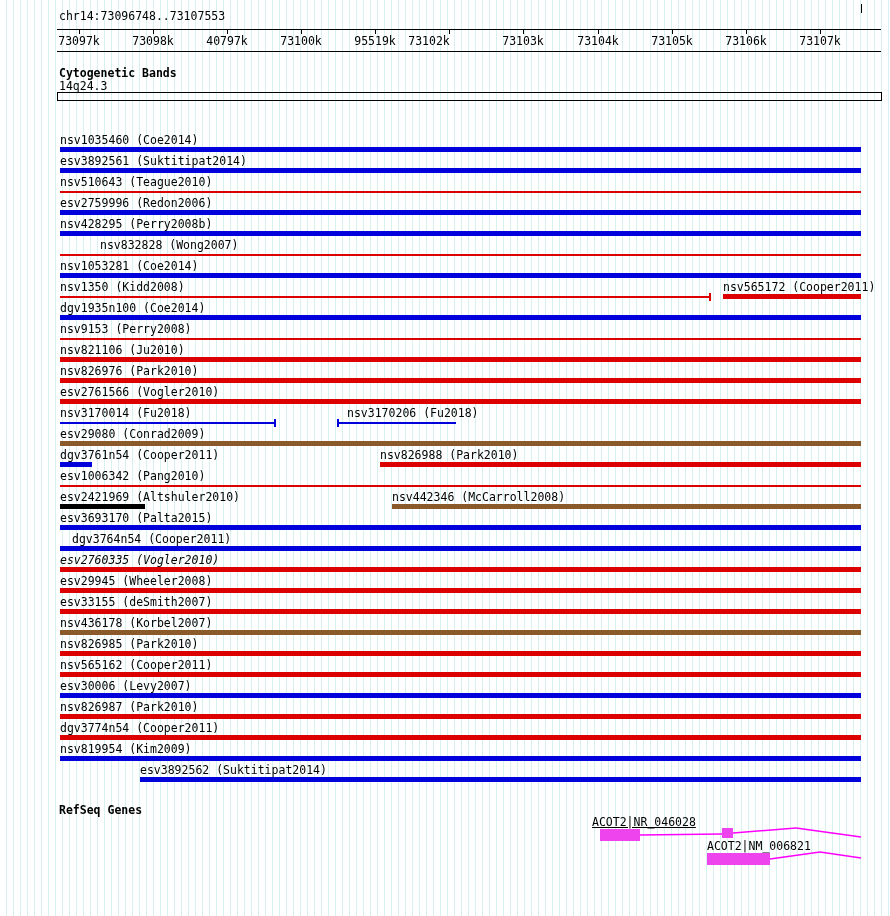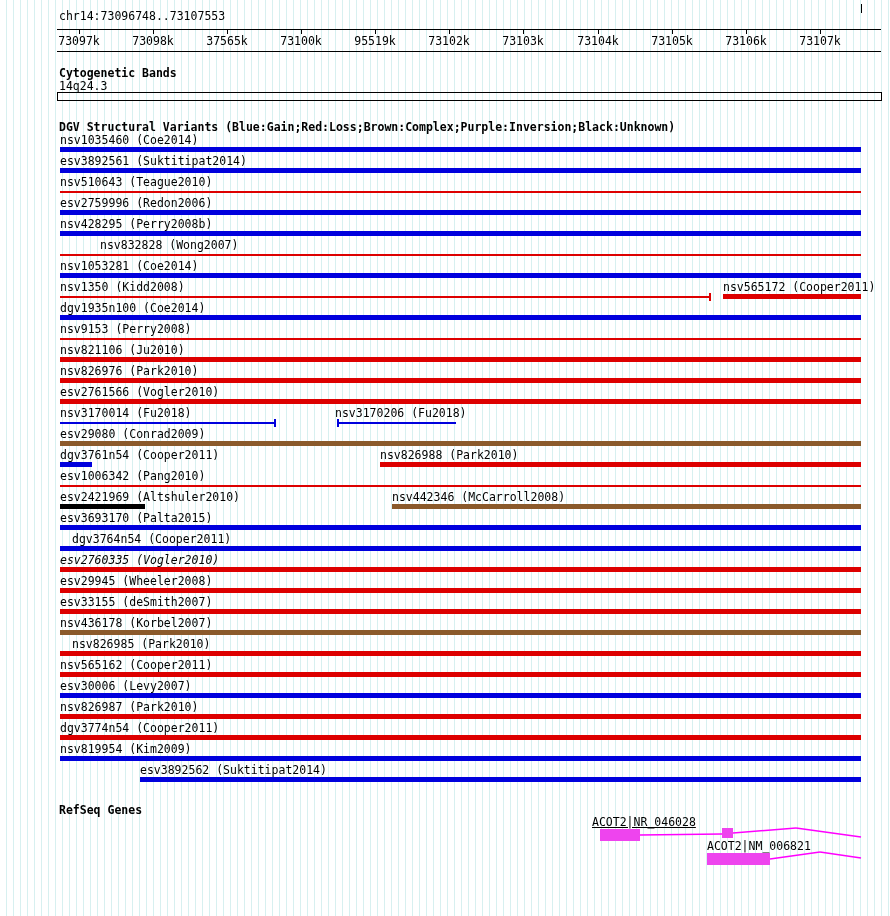--- a/index.html
+++ b/index.html
@@ -42,45 +42,44 @@
 <div id="canvas">
   <div id="region-label" class="txt">chr14:73096748..73107553</div>
   <div id="ruler-line" class="abs"></div>
   <div id="ruler-end-mark" class="abs"></div>
   <div id="ruler-ticks">
       <div class="ruler-tick" style="left: 79px;"></div>
       <div class="ruler-tick-label" style="left: 57px;">73097k</div>
       <div class="ruler-tick" style="left: 153px;"></div>
       <div class="ruler-tick-label" style="left: 131px;">73098k</div>
       <div class="ruler-tick" style="left: 227px;"></div>
-      <div class="ruler-tick-label" style="left: 205px;">37565k</div>
+      <div class="ruler-tick-label" style="left: 205px;">40797k</div>
       <div class="ruler-tick" style="left: 301px;"></div>
       <div class="ruler-tick-label" style="left: 279px;">73100k</div>
       <div class="ruler-tick" style="left: 375px;"></div>
       <div class="ruler-tick-label" style="left: 353px;">95519k</div>
       <div class="ruler-tick" style="left: 449px;"></div>
-      <div class="ruler-tick-label" style="left: 427px;">73102k</div>
+      <div class="ruler-tick-label" style="left: 407px;">73102k</div>
       <div class="ruler-tick" style="left: 523px;"></div>
       <div class="ruler-tick-label" style="left: 501px;">73103k</div>
       <div class="ruler-tick" style="left: 598px;"></div>
       <div class="ruler-tick-label" style="left: 576px;">73104k</div>
       <div class="ruler-tick" style="left: 672px;"></div>
       <div class="ruler-tick-label" style="left: 650px;">73105k</div>
       <div class="ruler-tick" style="left: 746px;"></div>
       <div class="ruler-tick-label" style="left: 724px;">73106k</div>
       <div class="ruler-tick" style="left: 820px;"></div>
       <div class="ruler-tick-label" style="left: 798px;">73107k</div>
     </div>
   <div id="header-sep" class="abs"></div>
 
   <div id="cyto-title" class="txt bold">Cytogenetic Bands</div>
   <div id="cyto-band-label" class="txt">14q24.3</div>
   <div id="cyto-rect" class="abs"></div>
 
-  <div id="dgv-title" class="txt bold">DGV Structural Variants (Blue:Gain;Red:Loss;Brown:Complex;Purple:Inversion;Black:Unknown)</div>
   <div id="dgv-rows">
       <div class="var-label" style="left: 60px; top: 134px;">nsv1035460 (Coe2014)</div>
       <div class="var-bar" style="left: 60px; width: 801px; top: 147px; height: 5px; background: rgb(0, 0, 221);"></div>
       <div class="var-label" style="left: 60px; top: 155px;">esv3892561 (Suktitipat2014)</div>
       <div class="var-bar" style="left: 60px; width: 801px; top: 168px; height: 5px; background: rgb(0, 0, 221);"></div>
       <div class="var-label" style="left: 60px; top: 176px;">nsv510643 (Teague2010)</div>
       <div class="var-bar" style="left: 60px; width: 801px; top: 191px; height: 2px; background: rgb(221, 0, 0);"></div>
       <div class="var-label" style="left: 60px; top: 197px;">esv2759996 (Redon2006)</div>
       <div class="var-bar" style="left: 60px; width: 801px; top: 210px; height: 5px; background: rgb(0, 0, 221);"></div>
       <div class="var-label" style="left: 60px; top: 218px;">nsv428295 (Perry2008b)</div>
@@ -100,21 +99,21 @@
       <div class="var-bar" style="left: 60px; width: 801px; top: 338px; height: 2px; background: rgb(221, 0, 0);"></div>
       <div class="var-label" style="left: 60px; top: 344px;">nsv821106 (Ju2010)</div>
       <div class="var-bar" style="left: 60px; width: 801px; top: 357px; height: 5px; background: rgb(221, 0, 0);"></div>
       <div class="var-label" style="left: 60px; top: 365px;">nsv826976 (Park2010)</div>
       <div class="var-bar" style="left: 60px; width: 801px; top: 378px; height: 5px; background: rgb(221, 0, 0);"></div>
       <div class="var-label" style="left: 60px; top: 386px;">esv2761566 (Vogler2010)</div>
       <div class="var-bar" style="left: 60px; width: 801px; top: 399px; height: 5px; background: rgb(221, 0, 0);"></div>
       <div class="var-label" style="left: 60px; top: 407px;">nsv3170014 (Fu2018)</div>
       <div class="var-bar" style="left: 60px; width: 216px; top: 422px; height: 2px; background: rgb(0, 0, 221);"></div>
       <div class="var-tick" style="left: 274px; top: 419px; background: rgb(0, 0, 221);"></div>
-      <div class="var-label" style="left: 335px; top: 407px;">nsv3170206 (Fu2018)</div>
+      <div class="var-label" style="left: 347px; top: 407px;">nsv3170206 (Fu2018)</div>
       <div class="var-bar" style="left: 337px; width: 119px; top: 422px; height: 2px; background: rgb(0, 0, 221);"></div>
       <div class="var-tick" style="left: 337px; top: 419px; background: rgb(0, 0, 221);"></div>
       <div class="var-label" style="left: 60px; top: 428px;">esv29080 (Conrad2009)</div>
       <div class="var-bar" style="left: 60px; width: 801px; top: 441px; height: 5px; background: rgb(139, 90, 43);"></div>
       <div class="var-label" style="left: 60px; top: 449px;">dgv3761n54 (Cooper2011)</div>
       <div class="var-bar" style="left: 60px; width: 32px; top: 462px; height: 5px; background: rgb(0, 0, 221);"></div>
       <div class="var-label" style="left: 380px; top: 449px;">nsv826988 (Park2010)</div>
       <div class="var-bar" style="left: 380px; width: 481px; top: 462px; height: 5px; background: rgb(221, 0, 0);"></div>
       <div class="var-label" style="left: 60px; top: 470px;">esv1006342 (Pang2010)</div>
       <div class="var-bar" style="left: 60px; width: 801px; top: 485px; height: 2px; background: rgb(221, 0, 0);"></div>
@@ -127,21 +126,21 @@
       <div class="var-label" style="left: 72px; top: 533px;">dgv3764n54 (Cooper2011)</div>
       <div class="var-bar" style="left: 60px; width: 801px; top: 546px; height: 5px; background: rgb(0, 0, 221);"></div>
       <div class="var-label" style="left: 60px; top: 554px; font-style: italic;">esv2760335 (Vogler2010)</div>
       <div class="var-bar" style="left: 60px; width: 801px; top: 567px; height: 5px; background: rgb(221, 0, 0);"></div>
       <div class="var-label" style="left: 60px; top: 575px;">esv29945 (Wheeler2008)</div>
       <div class="var-bar" style="left: 60px; width: 801px; top: 588px; height: 5px; background: rgb(221, 0, 0);"></div>
       <div class="var-label" style="left: 60px; top: 596px;">esv33155 (deSmith2007)</div>
       <div class="var-bar" style="left: 60px; width: 801px; top: 609px; height: 5px; background: rgb(221, 0, 0);"></div>
       <div class="var-label" style="left: 60px; top: 617px;">nsv436178 (Korbel2007)</div>
       <div class="var-bar" style="left: 60px; width: 801px; top: 630px; height: 5px; background: rgb(139, 90, 43);"></div>
-      <div class="var-label" style="left: 72px; top: 638px; text-align: center;">nsv826985 (Park2010)</div>
+      <div class="var-label" style="left: 60px; top: 638px; text-align: center;">nsv826985 (Park2010)</div>
       <div class="var-bar" style="left: 60px; width: 801px; top: 651px; height: 5px; background: rgb(221, 0, 0);"></div>
       <div class="var-label" style="left: 60px; top: 659px;">nsv565162 (Cooper2011)</div>
       <div class="var-bar" style="left: 60px; width: 801px; top: 672px; height: 5px; background: rgb(221, 0, 0);"></div>
       <div class="var-label" style="left: 60px; top: 680px;">esv30006 (Levy2007)</div>
       <div class="var-bar" style="left: 60px; width: 801px; top: 693px; height: 5px; background: rgb(0, 0, 221);"></div>
       <div class="var-label" style="left: 60px; top: 701px;">nsv826987 (Park2010)</div>
       <div class="var-bar" style="left: 60px; width: 801px; top: 714px; height: 5px; background: rgb(221, 0, 0);"></div>
       <div class="var-label" style="left: 60px; top: 722px;">dgv3774n54 (Cooper2011)</div>
       <div class="var-bar" style="left: 60px; width: 801px; top: 735px; height: 5px; background: rgb(221, 0, 0);"></div>
       <div class="var-label" style="left: 60px; top: 743px;">nsv819954 (Kim2009)</div>

